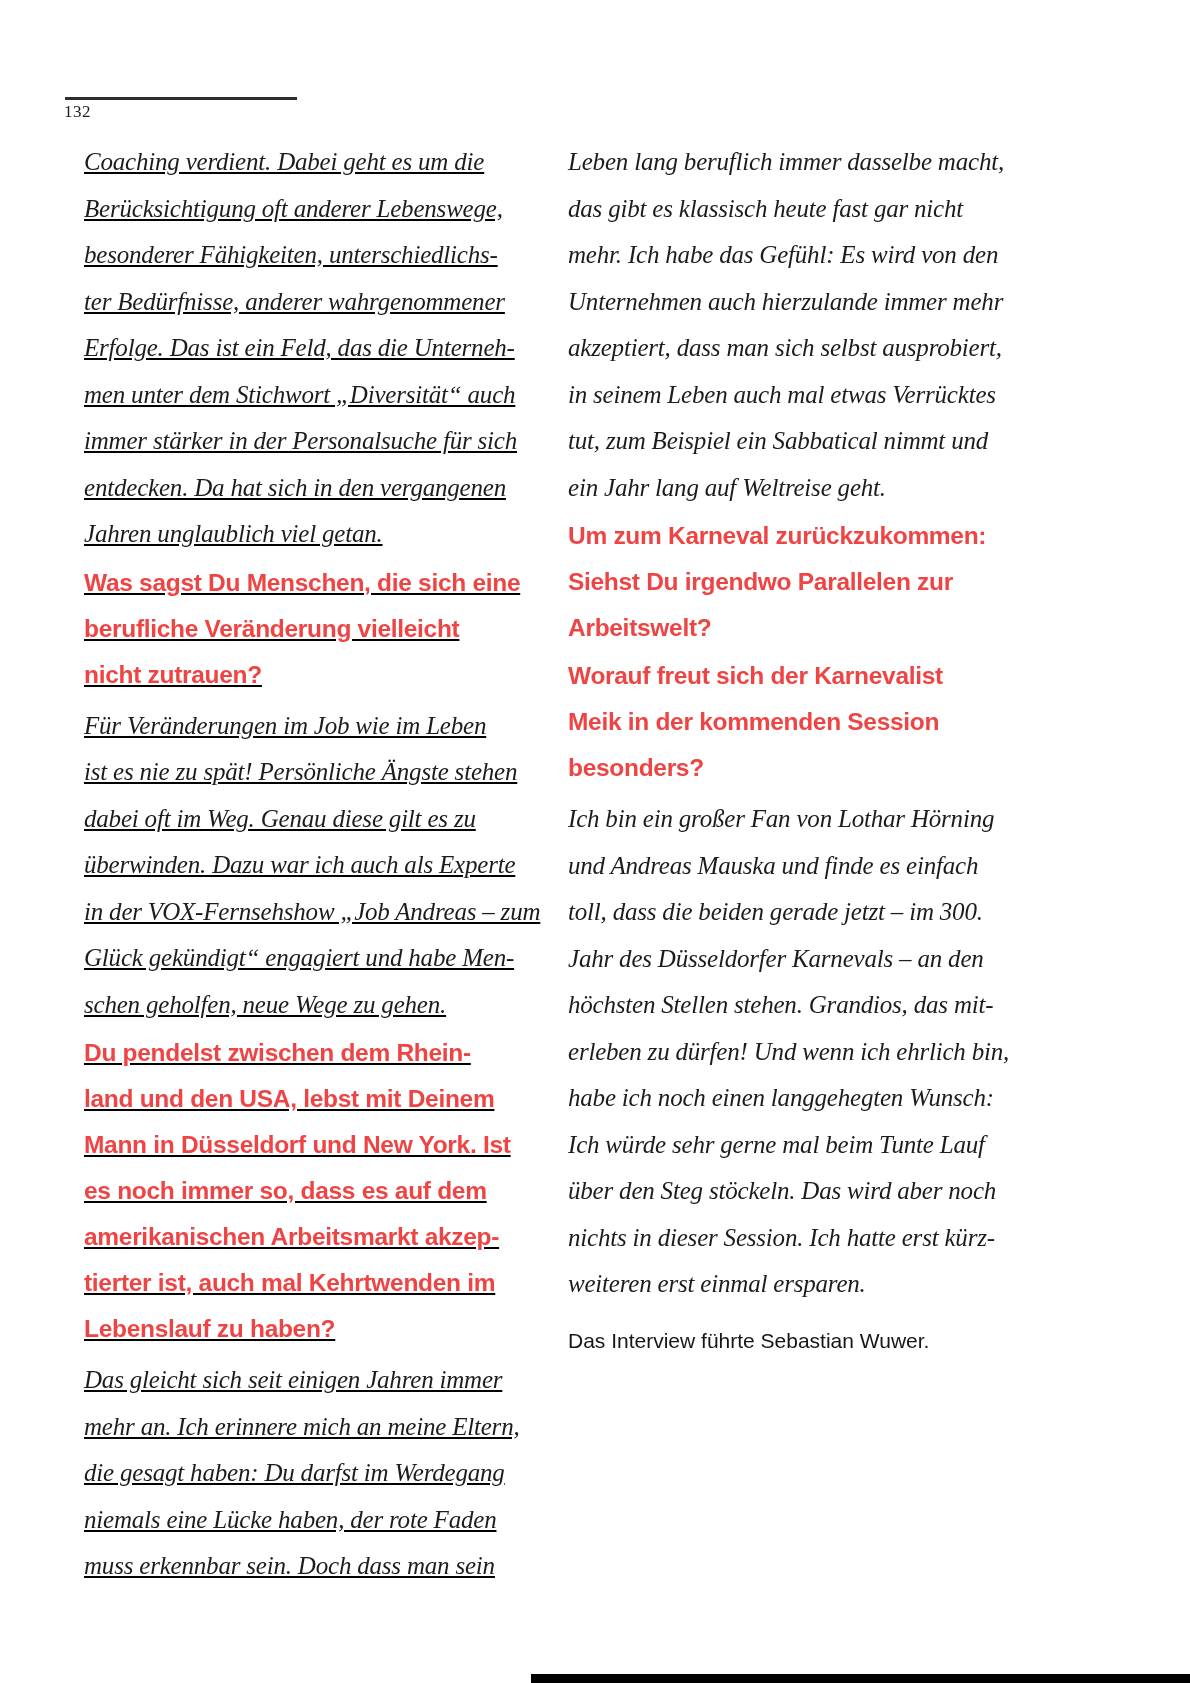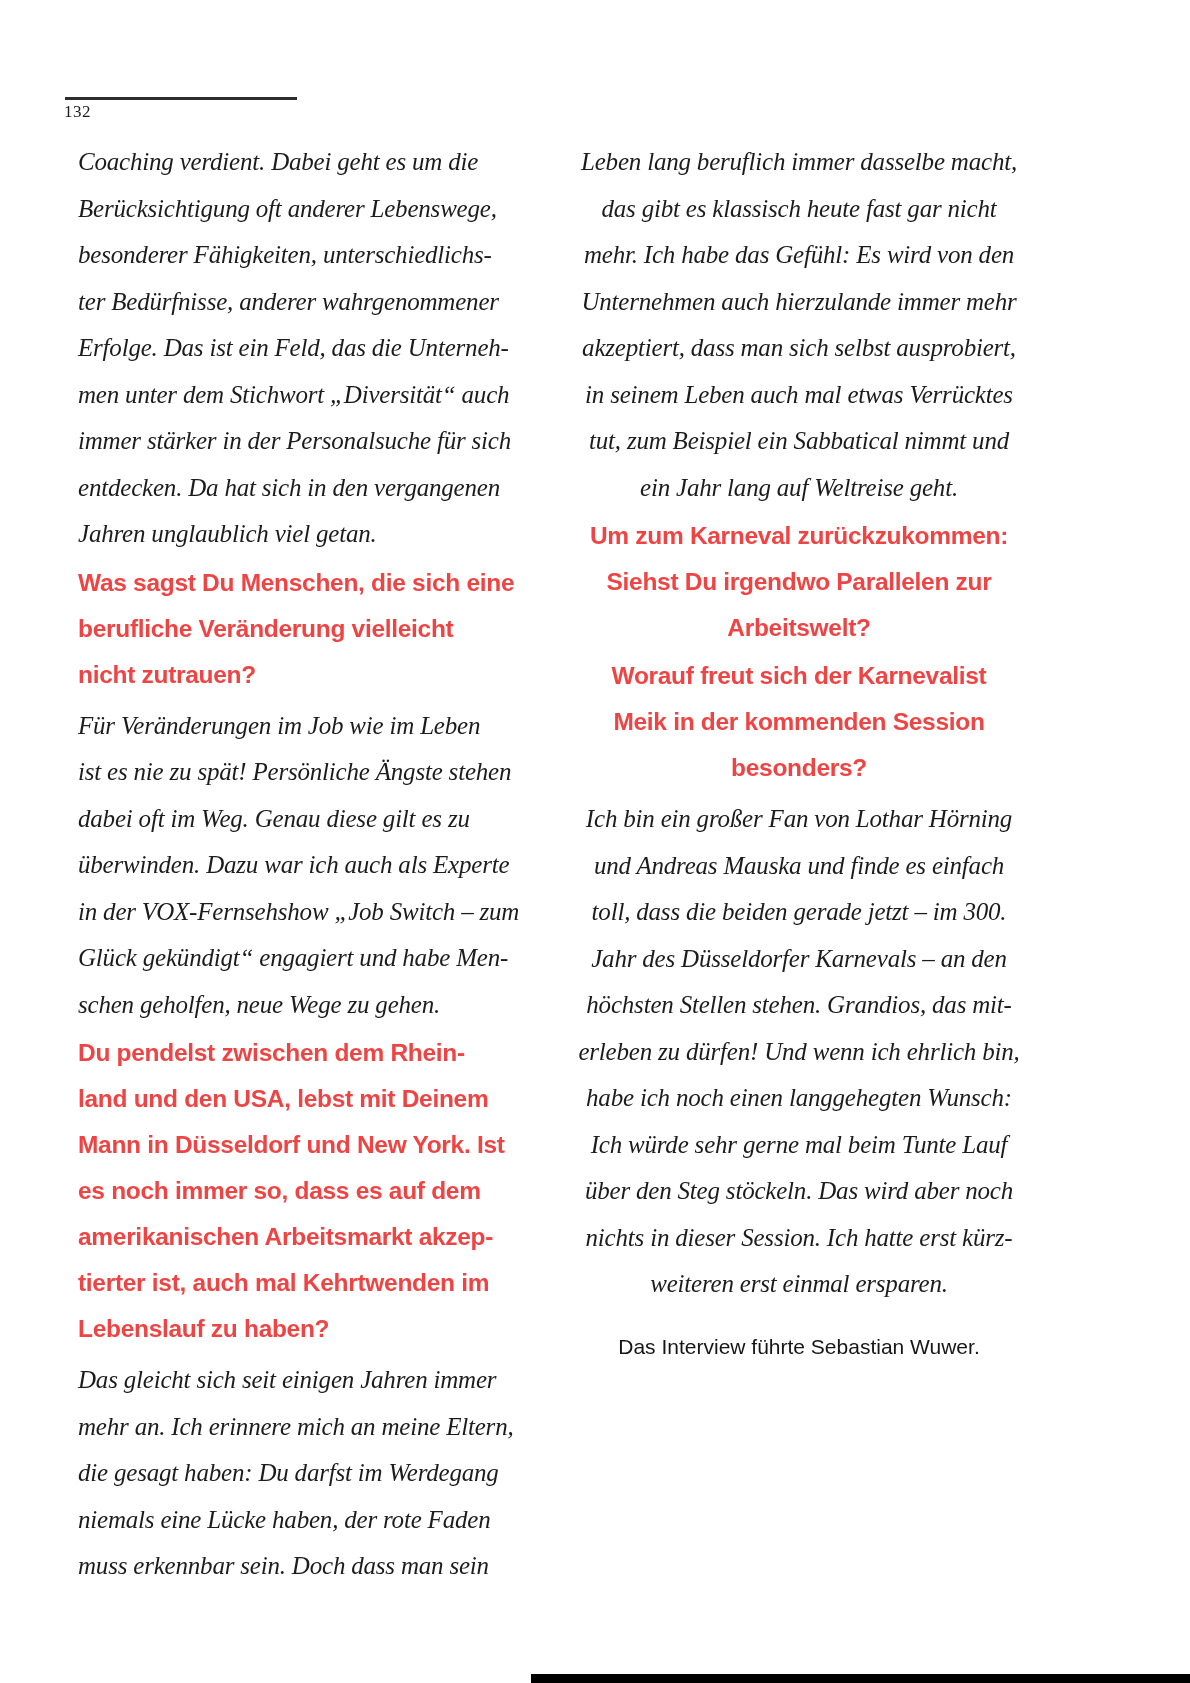--- a/index.html
+++ b/index.html
@@ -19,27 +19,27 @@
   }
   .pagenum{
     position:absolute;
     left:64px; top:102px;
     font-family:"Liberation Serif", serif;
     font-size:17px;
     color:#1d1d1d;
     letter-spacing:0.5px;
   }
   .col{position:absolute; top:139px;}
-  .col-left{left:78px; width:460px;}
-  .col-right{left:568px; width:462px;text-align:center;}
+  .col-left{left:84px; width:460px;text-decoration:underline;}
+  .col-right{left:568px; width:462px;}
 
   .block{margin-top:5px;}
   .block:first-child{margin-top:0;}
   .block.question{margin-top:2px;}
-  .block.credit{margin-top:24px;}
+  .block.credit{margin-top:18px;}
   .block .line{white-space:pre;}
 
   .answer{
     font-family:"Liberation Serif", serif;
     font-style:italic;
     font-size:25px;
     line-height:46.5px;
     letter-spacing:-0.2px;
     color:#1c1c1c;
   }
@@ -86,21 +86,21 @@
       <div class="block question">
         <div class="line">Was sagst Du Menschen, die sich eine</div>
         <div class="line">berufliche Veränderung vielleicht</div>
         <div class="line">nicht zutrauen?</div>
       </div>
       <div class="block answer">
         <div class="line">Für Veränderungen im Job wie im Leben</div>
         <div class="line">ist es nie zu spät! Persönliche Ängste stehen</div>
         <div class="line">dabei oft im Weg. Genau diese gilt es zu</div>
         <div class="line">überwinden. Dazu war ich auch als Experte</div>
-        <div class="line">in der VOX-Fernsehshow „Job Switch – zum</div>
+        <div class="line">in der VOX-Fernsehshow „Job Andreas – zum</div>
         <div class="line">Glück gekündigt“ engagiert und habe Men-</div>
         <div class="line">schen geholfen, neue Wege zu gehen.</div>
       </div>
       <div class="block question">
         <div class="line">Du pendelst zwischen dem Rhein-</div>
         <div class="line">land und den USA, lebst mit Deinem</div>
         <div class="line">Mann in Düsseldorf und New York. Ist</div>
         <div class="line">es noch immer so, dass es auf dem</div>
         <div class="line">amerikanischen Arbeitsmarkt akzep-</div>
         <div class="line">tierter ist, auch mal Kehrtwenden im</div>

